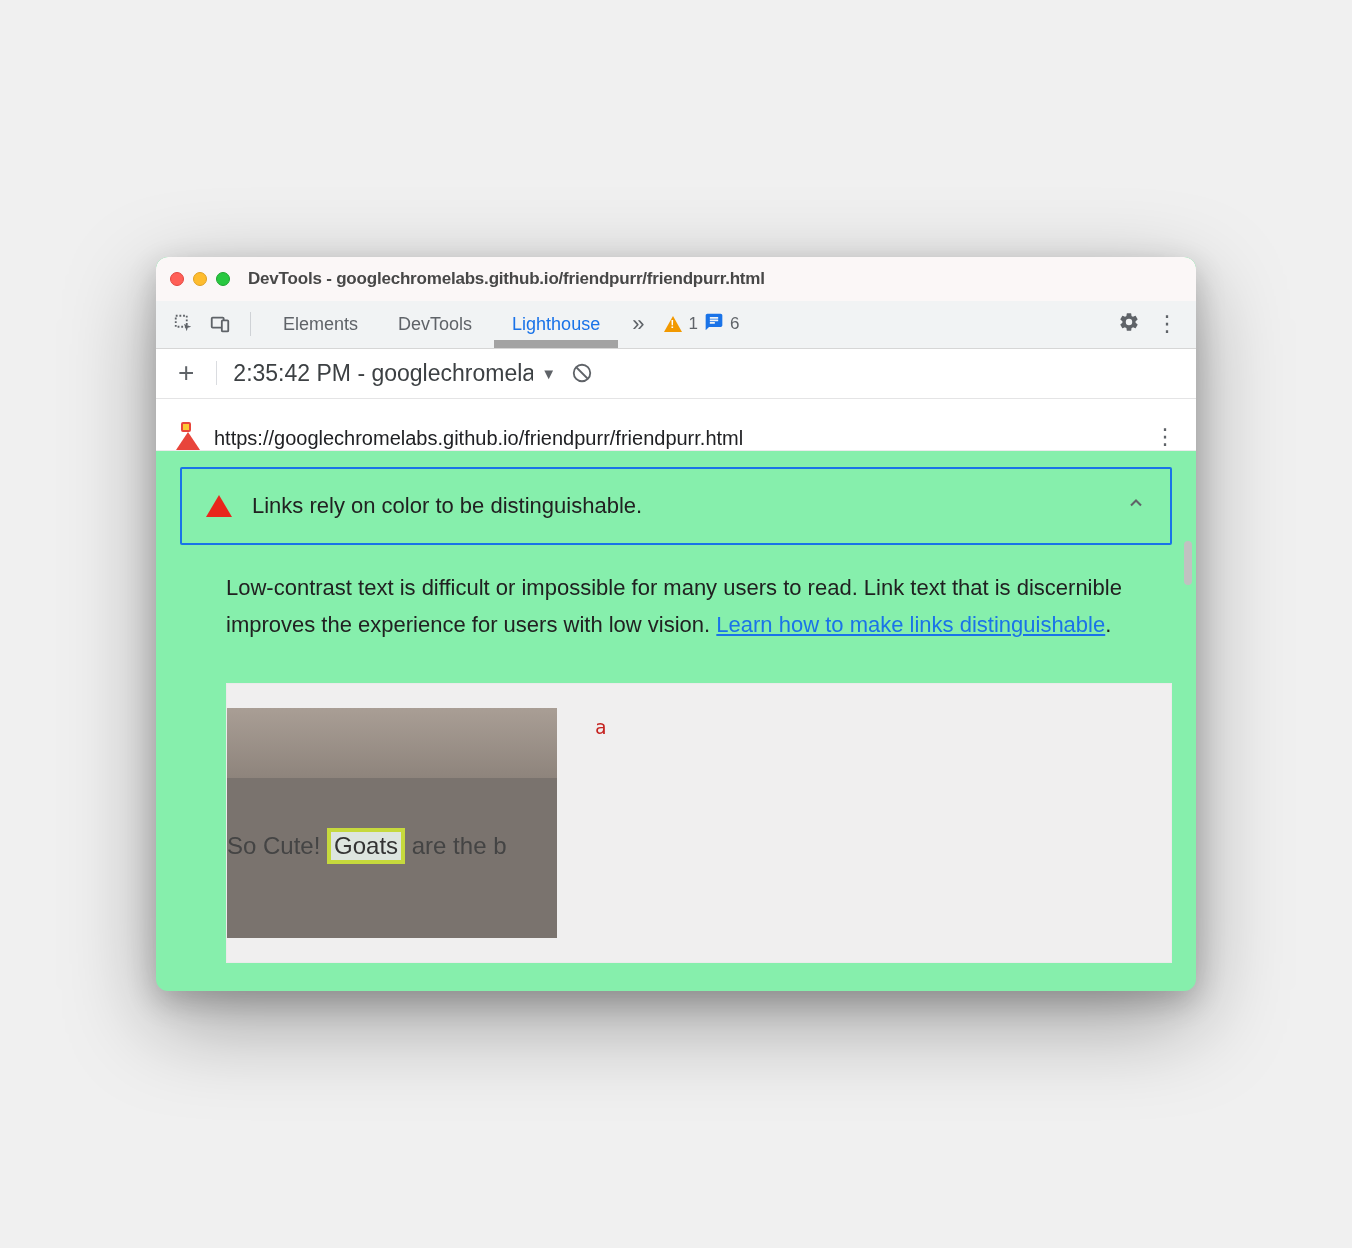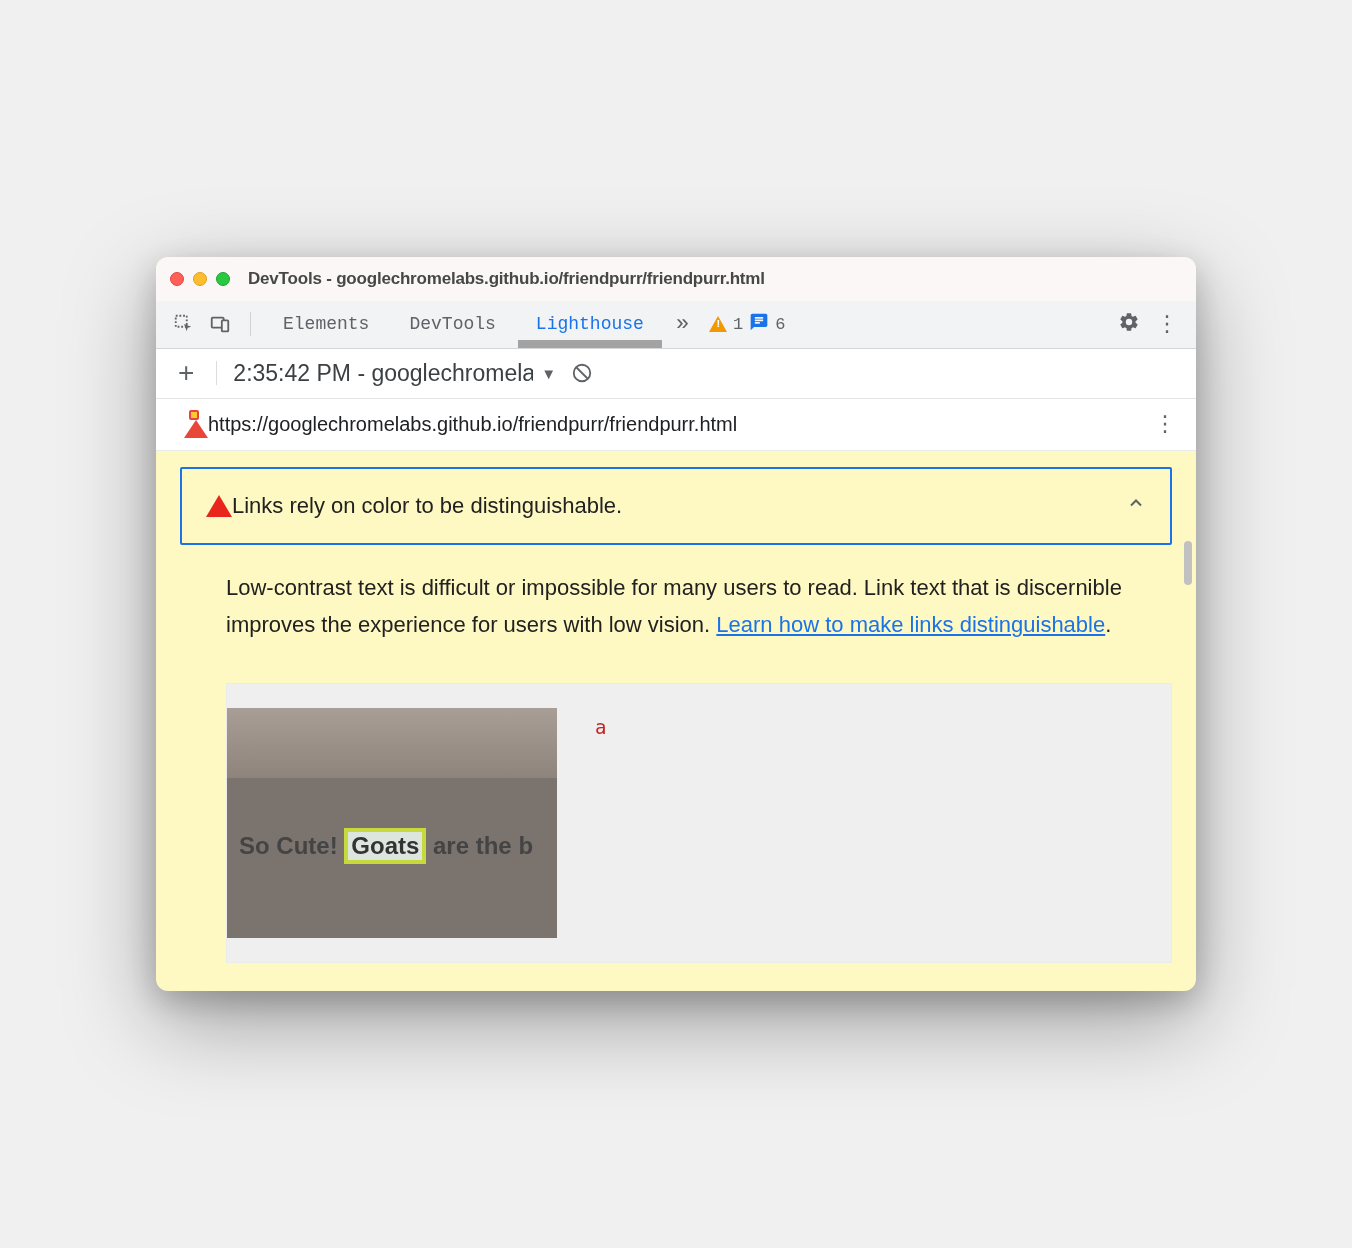--- a/index.html
+++ b/index.html
@@ -7,21 +7,21 @@
       font-family: -apple-system, BlinkMacSystemFont, "Segoe UI", Helvetica, Arial, sans-serif;
       background: #f0f0f0;
       display: flex;
       align-items: center;
       justify-content: center;
       min-height: 100vh;
       padding: 40px;
     }
     .window {
       width: 1040px;
-      background: #fef9c3;
+      background: #86efac;
       border-radius: 12px;
       box-shadow: 0 30px 90px rgba(0,0,0,0.35), 0 10px 30px rgba(0,0,0,0.2);
       overflow: hidden;
       position: relative;
     }
     
     .titlebar {
       height: 44px;
       background: #fbf7f7;
       display: flex;
@@ -39,21 +39,20 @@
     .title-text { font-size: 17px; font-weight: 700; color: #474747; letter-spacing: -0.2px; }
     
     .toolbar {
       height: 48px;
       background: #f1f3f4;
       border-bottom: 1px solid #d6d6d6;
       display: flex;
       align-items: center;
       padding: 0 12px;
       gap: 4px;
-      font-family: Liberation Mono, monospace;
     }
     .tool-icon {
       width: 32px; height: 32px;
       display: flex; align-items: center; justify-content: center;
       color: #5f6368;
       border-radius: 3px;
       cursor: pointer;
     }
     .tool-icon svg { width: 22px; height: 22px; }
     .divider { width: 1px; height: 24px; background: #cfd2d6; margin: 0 10px; }
@@ -94,22 +93,23 @@
     .plus { font-size: 28px; color:#5f6368; padding: 0 6px; cursor:pointer; font-weight:300; }
     .sep-thin { width:1px; height:24px; background:#dadce0; margin: 0 6px; }
     .run-label { font-size: 23px; color:#3c4043; max-width: 300px; white-space: nowrap; overflow: hidden; cursor:pointer; }
     .dropdown-caret { color:#5f6368; font-size:15px; margin-left:-2px; }
     .circle-slash svg { width:22px; height:22px; stroke:#5f6368; fill:none; stroke-width:2; }
     
     .urlbar {
       height: 52px;
       border-bottom: 1px solid #ebebec;
       display: flex;
-      align-items: center;
-      padding: 0 28px;
+      align-items: flex-end;
+      padding: 0 20px;
+      gap: 14px;
       background: #fff;
       position: relative;
     }
     .lighthouse-icon { width: 24px; height: 28px; position: relative; }
     .lighthouse-icon .base {
       width:0;height:0;border-left:12px solid transparent;border-right:12px solid transparent;border-bottom:18px solid #e8453b;position:absolute;bottom:0;left:0;
     }
     .lighthouse-icon .top {
       width:10px;height:10px;background:#fcc934;border:2px solid #e8453b;border-radius:2px;position:absolute;top:0;left:5px;
     }
@@ -117,20 +117,21 @@
     .url-kebab { position:absolute; right:20px; color:#5f6368; font-size:22px; cursor:pointer; }
     
     .content { padding: 16px 24px 28px 24px; position: relative; }
     .scroll-thumb { position:absolute; right:4px; top:90px; width:8px; height:44px; background:#c1c1c1; border-radius:4px; }
     .audit-card {
       border: 2px solid #1a73e8;
       border-radius: 2px;
       padding: 24px 24px;
       display: flex;
       align-items: center;
+      gap: 20px;
       cursor: pointer;
       position: relative;
     }
     .red-tri {
       width:0;height:0;border-left:13px solid transparent;border-right:13px solid transparent;border-bottom:22px solid #e8261c;
     }
     .audit-title { font-size: 22px; color:#212121; flex:1; }
     .chev { color:#5f6368; position:absolute; right:24px; font-size:20px; }
     .desc {
       font-size: 22px;
@@ -161,21 +162,21 @@
       width: 330px;
       height: 230px;
       background: #7a736e;
       position: relative;
       overflow:hidden;
     }
     .thumb .band {
       position:absolute; top:0; left:0; right:0; height:70px; background: linear-gradient(#a99e95, #8e847c);
     }
     .thumb .txtwrap {
-      position:absolute; top:120px; left:12px; right:0; font-size:24px; color:#444; white-space:nowrap;font-weight:bold;
+      position:absolute; top:120px; left:0; right:0; font-size:24px; color:#444; white-space:nowrap;
     }
     .thumb .hl-box {
       border: 4px solid #c6d93d;
       background: #dde5df;
       padding: 0 3px;
       display:inline-block;
       color:#333;
     }
     .tag-a {
       font-family: Menlo, Consolas, monospace;

